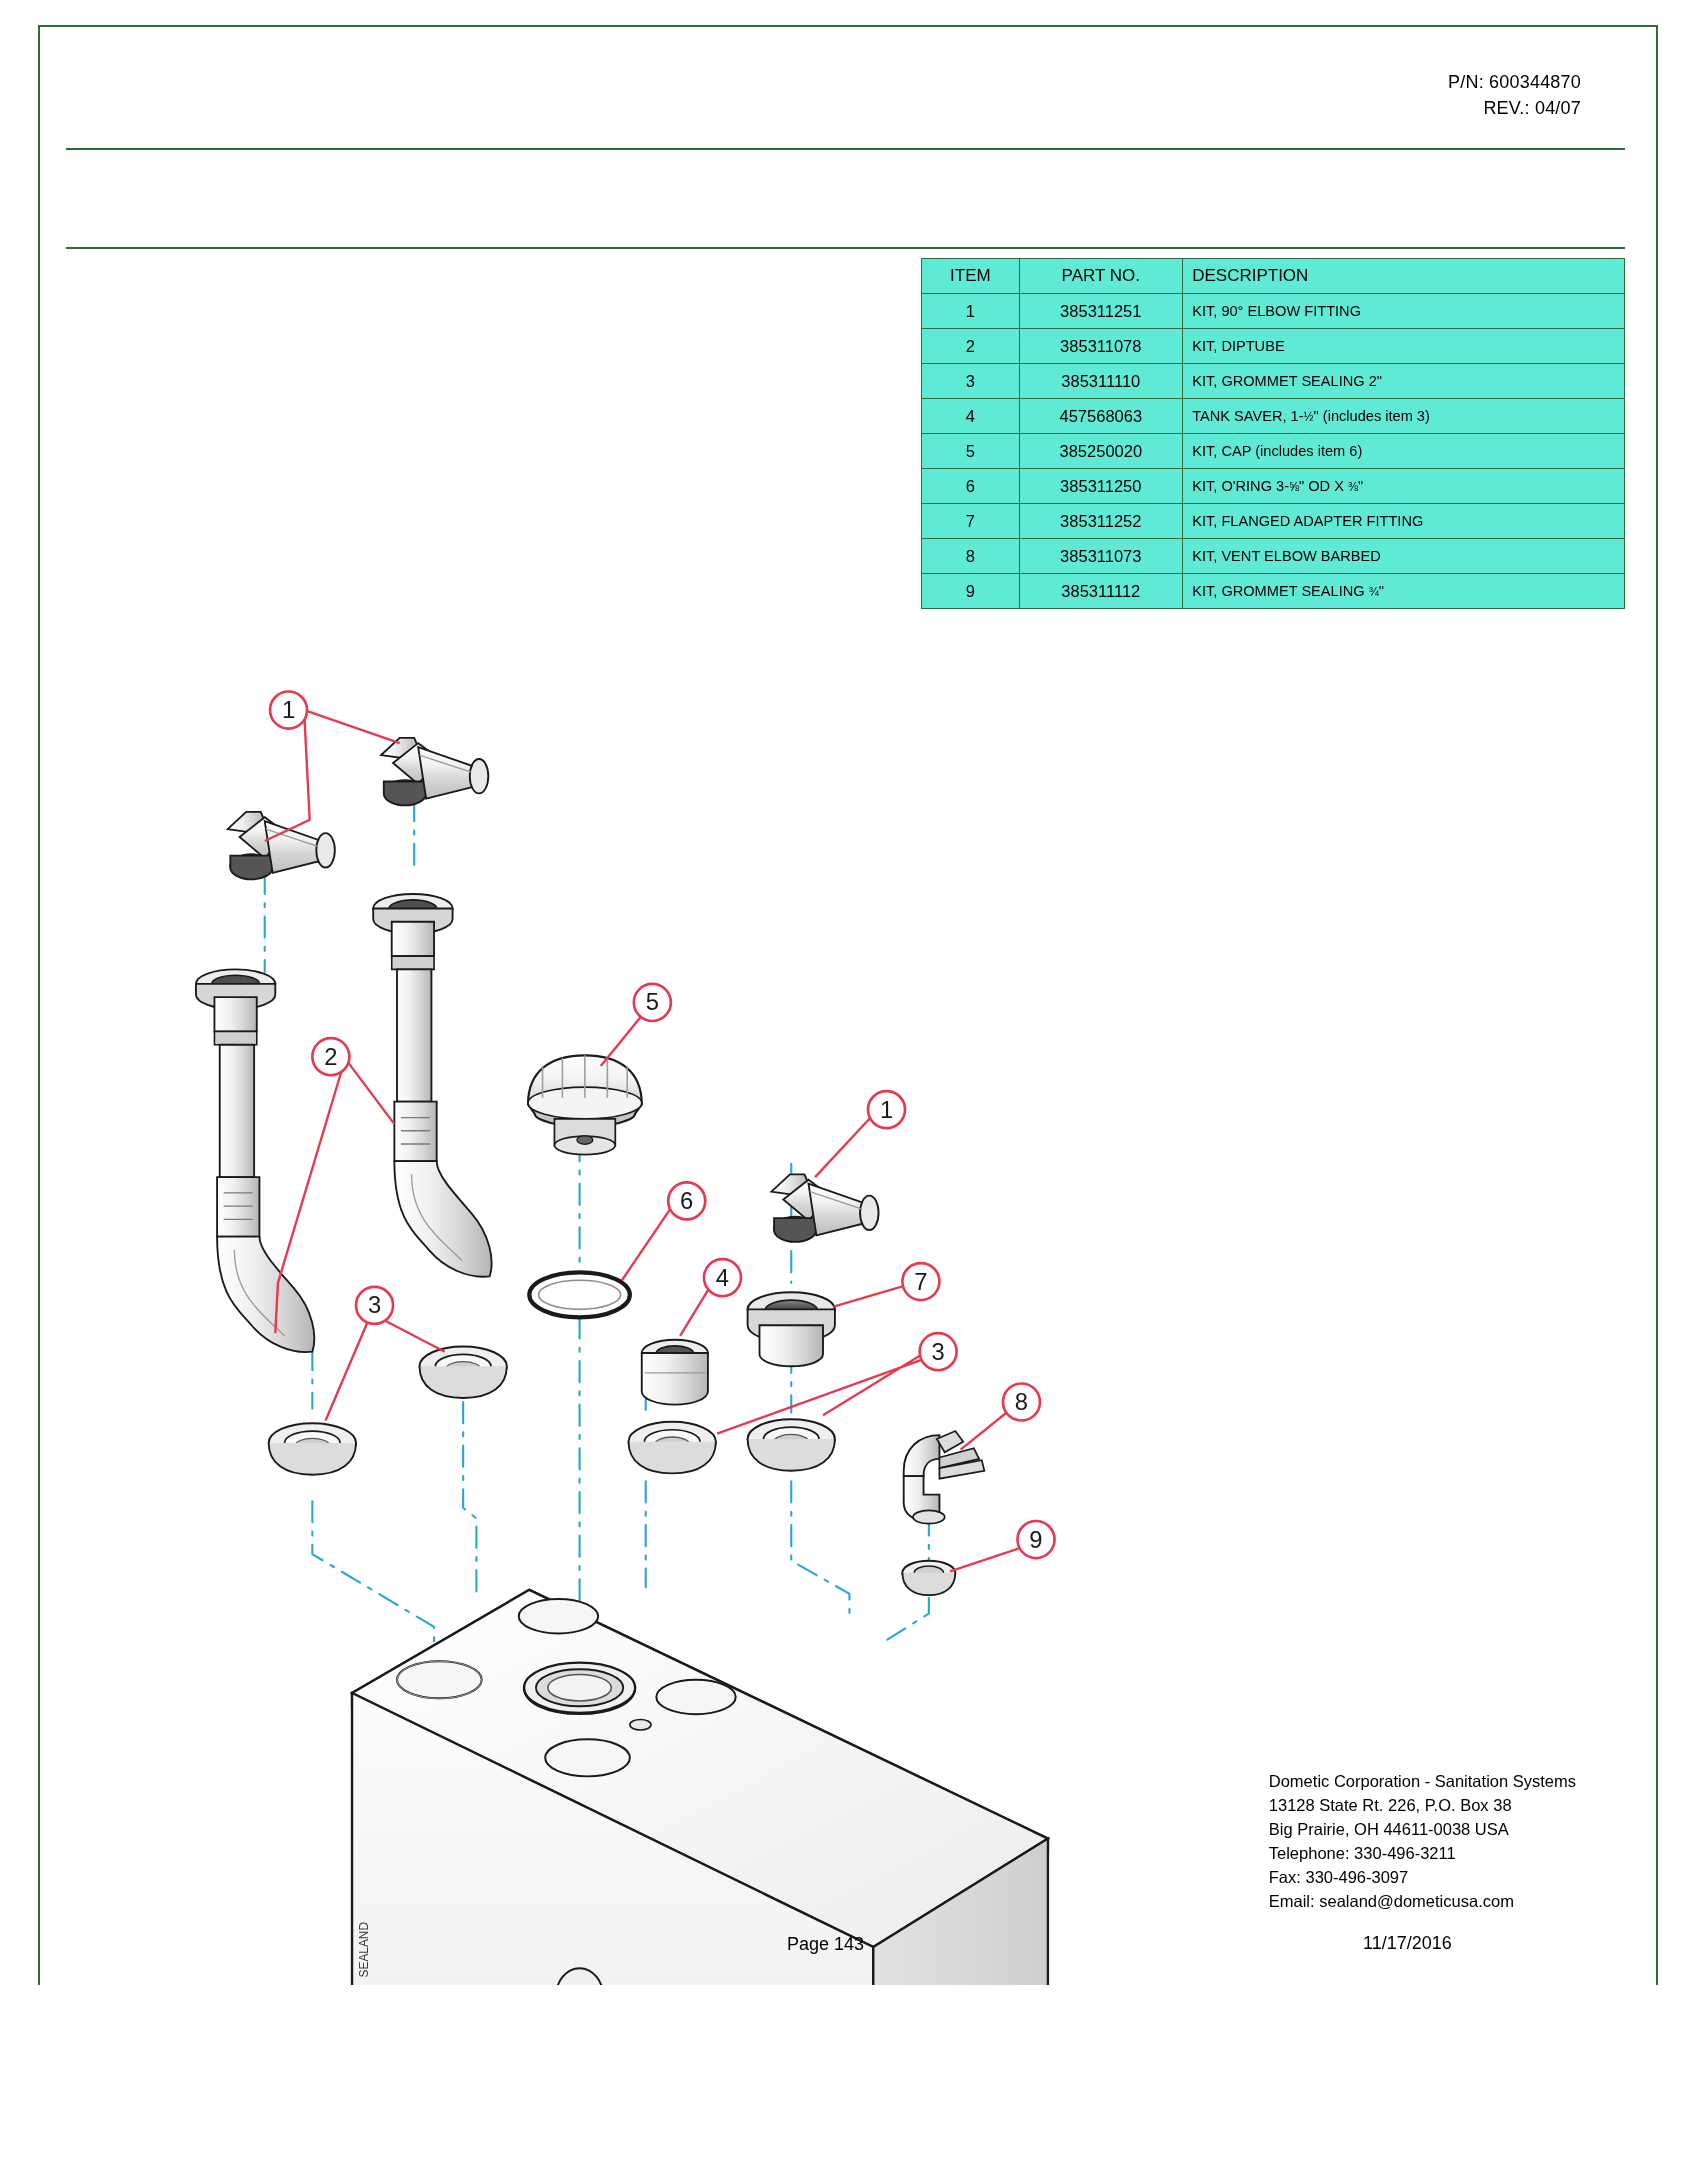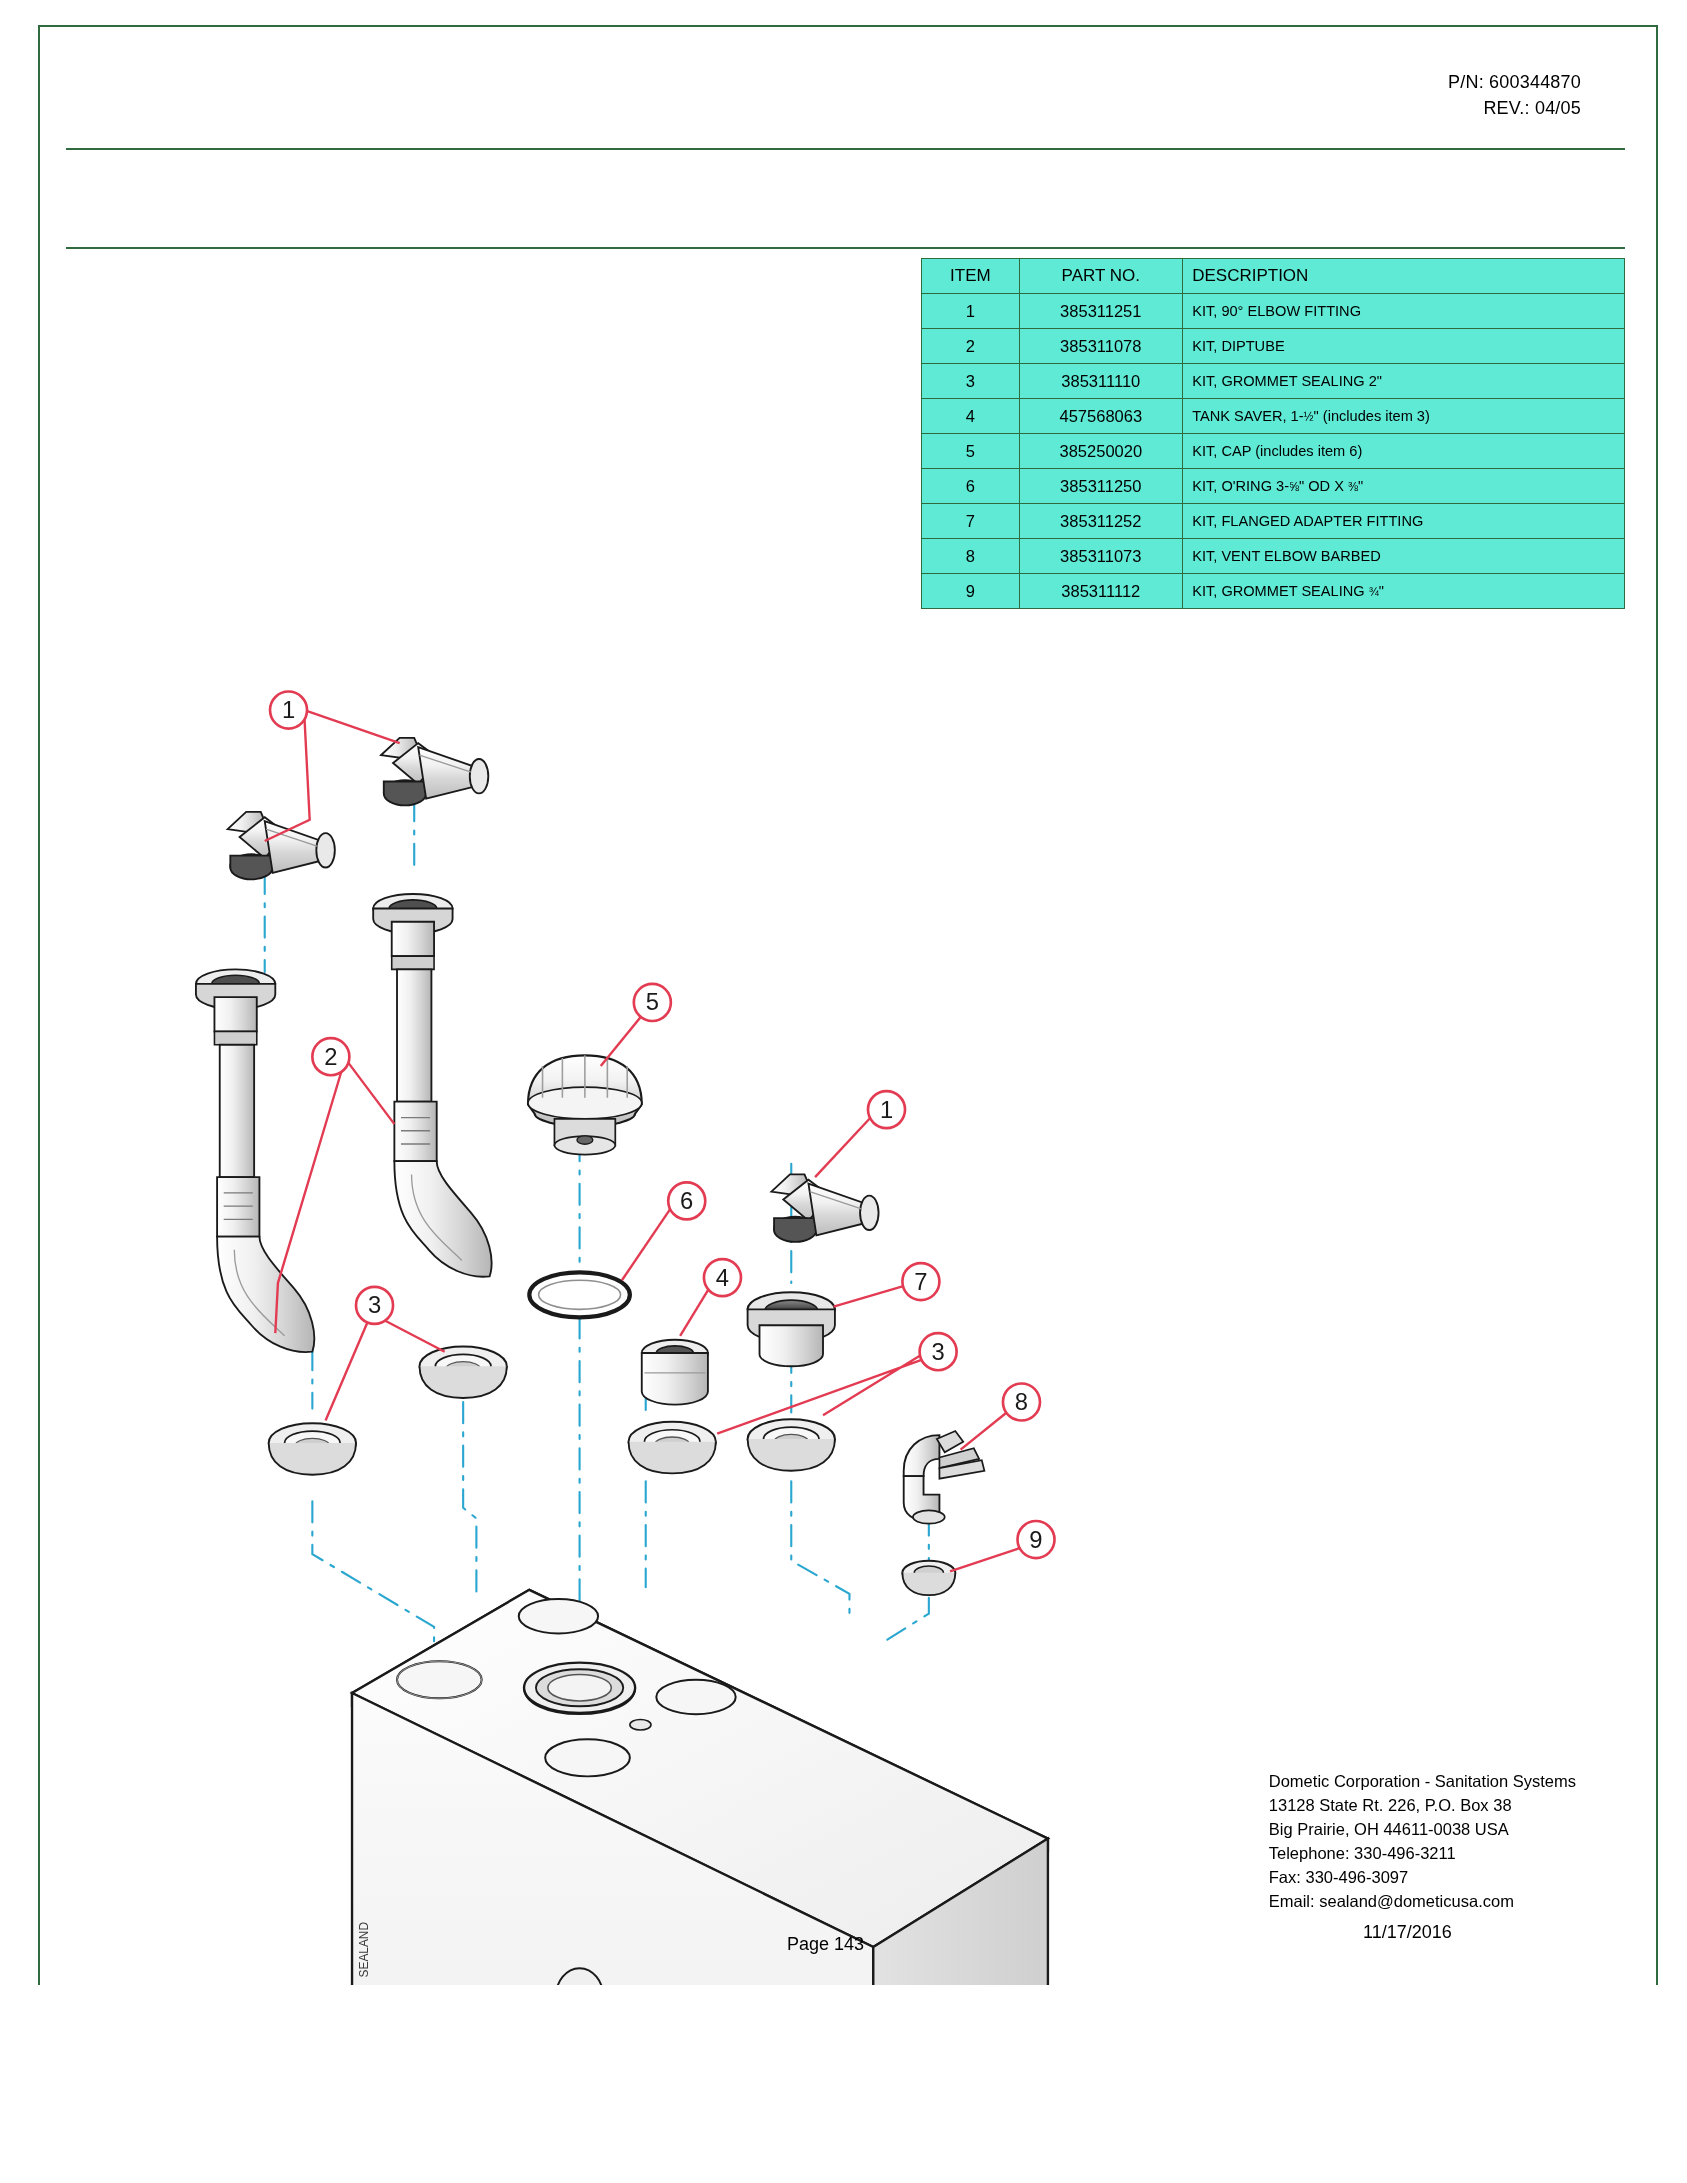--- a/index.html
+++ b/index.html
@@ -109,36 +109,36 @@
   }
   .page-num {
     position: absolute;
     left: 787px;
     bottom: 30px;
     font-size: 18px;
   }
   .footer-date {
     position: absolute;
     left: 1363px;
-    bottom: 42px;
+    bottom: 31px;
     font-size: 18px;
   }
 </style>
 </head>
 <body>
 
 <div id="page">
 
   <div class="page-frame"></div>
   <div class="frame-line hdr-rule"></div>
   <div class="frame-line title-rule"></div>
 
   <div class="pn-block">
     <div>P/N:  600344870</div>
-    <div>REV.:  04/05</div>
+    <div>REV.:  04/07</div>
   </div>
 
 
   <table class="parts-table">
     <thead>
       <tr>
         <th class="col-item">ITEM</th>
         <th class="col-part">PART NO.</th>
         <th class="col-desc">DESCRIPTION</th>
       </tr>

